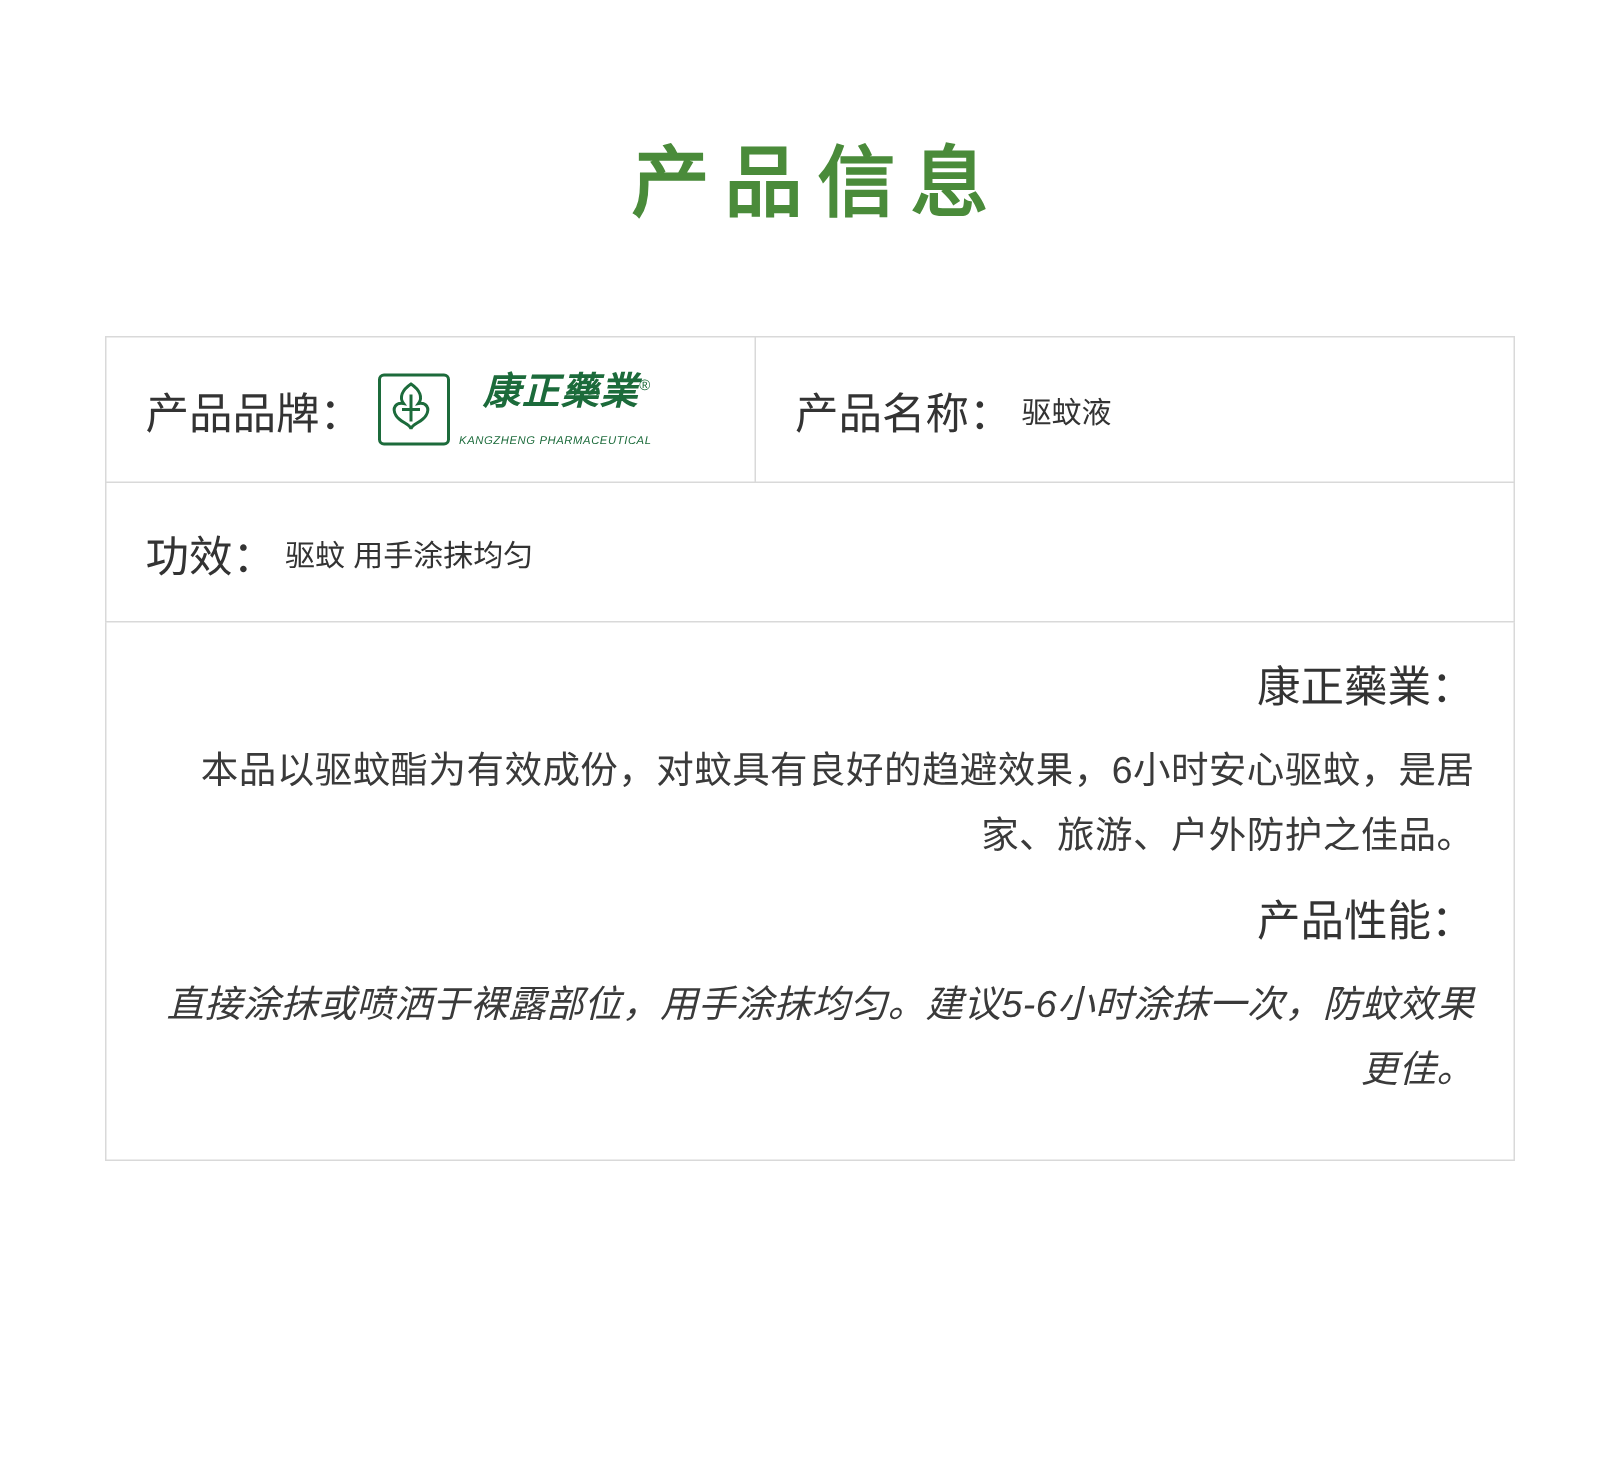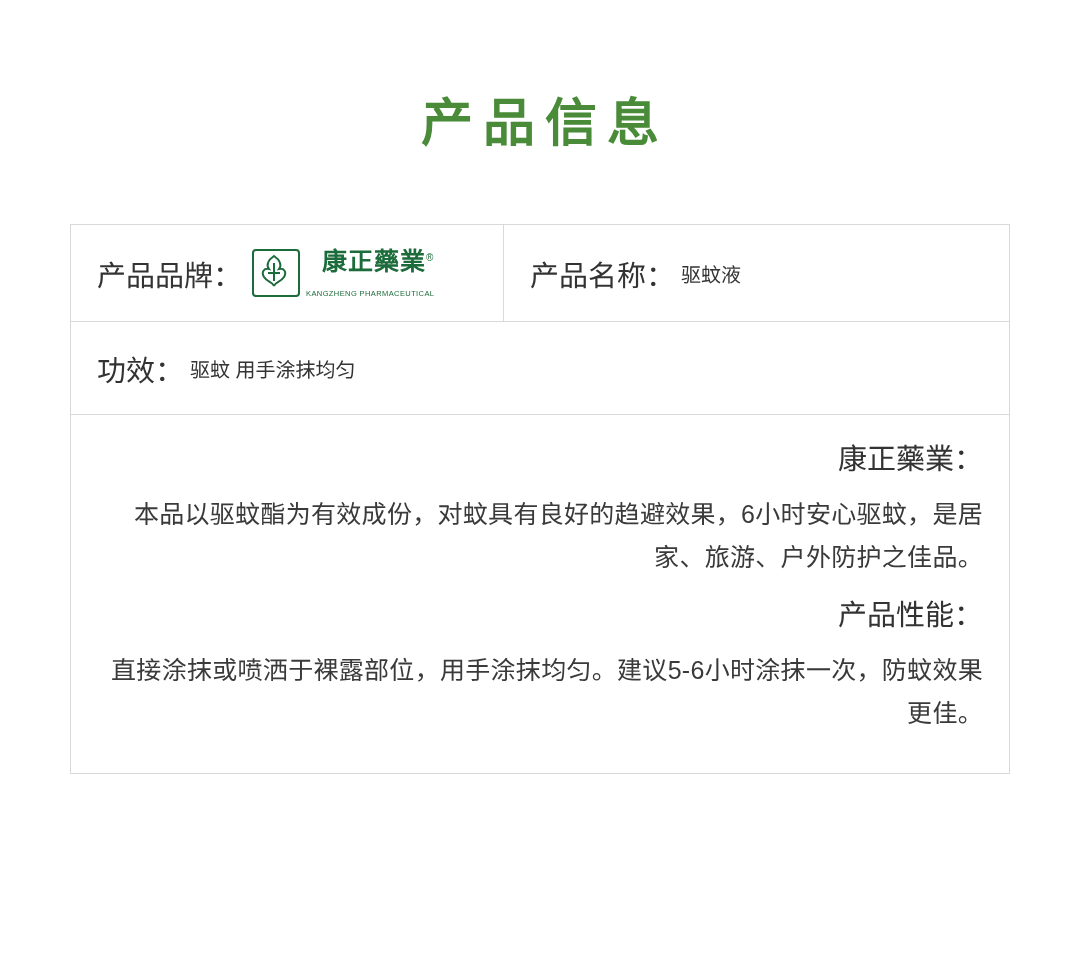--- a/index.html
+++ b/index.html
@@ -66,20 +66,21 @@
     font-size: 20px;
     color: #333;
     white-space: nowrap;
   }
   
   .brand-logo {
     display: inline-flex;
     align-items: center;
     gap: 6px;
     margin-left: 4px;
+    font-style: italic;
   }
   .logo-mark {
     width: 44px;
     height: 44px;
     border: 2px solid #1c6b3b;
     border-radius: 4px;
     position: relative;
     flex: none;
     background: #ffffff;
   }
@@ -126,21 +127,21 @@
     margin: 0 0 14px 0;
     line-height: 1.3;
   }
   .sec-body {
     font-size: 25px;
     color: #3a3a3a;
     line-height: 1.72;
     margin: 0 0 18px 0;
     letter-spacing: 0.3px;
   }
-  .sec-body:last-child { margin-bottom: 4px; }
+  .sec-body:last-child { margin-bottom: 4px; font-style: italic; }
   .sec-title.second { margin-top: 4px; }
 </style>
 </head>
 <body>
 
 <div class="page">
 
   <div class="page-title">产品信息</div>
 
   <table class="info-table">

